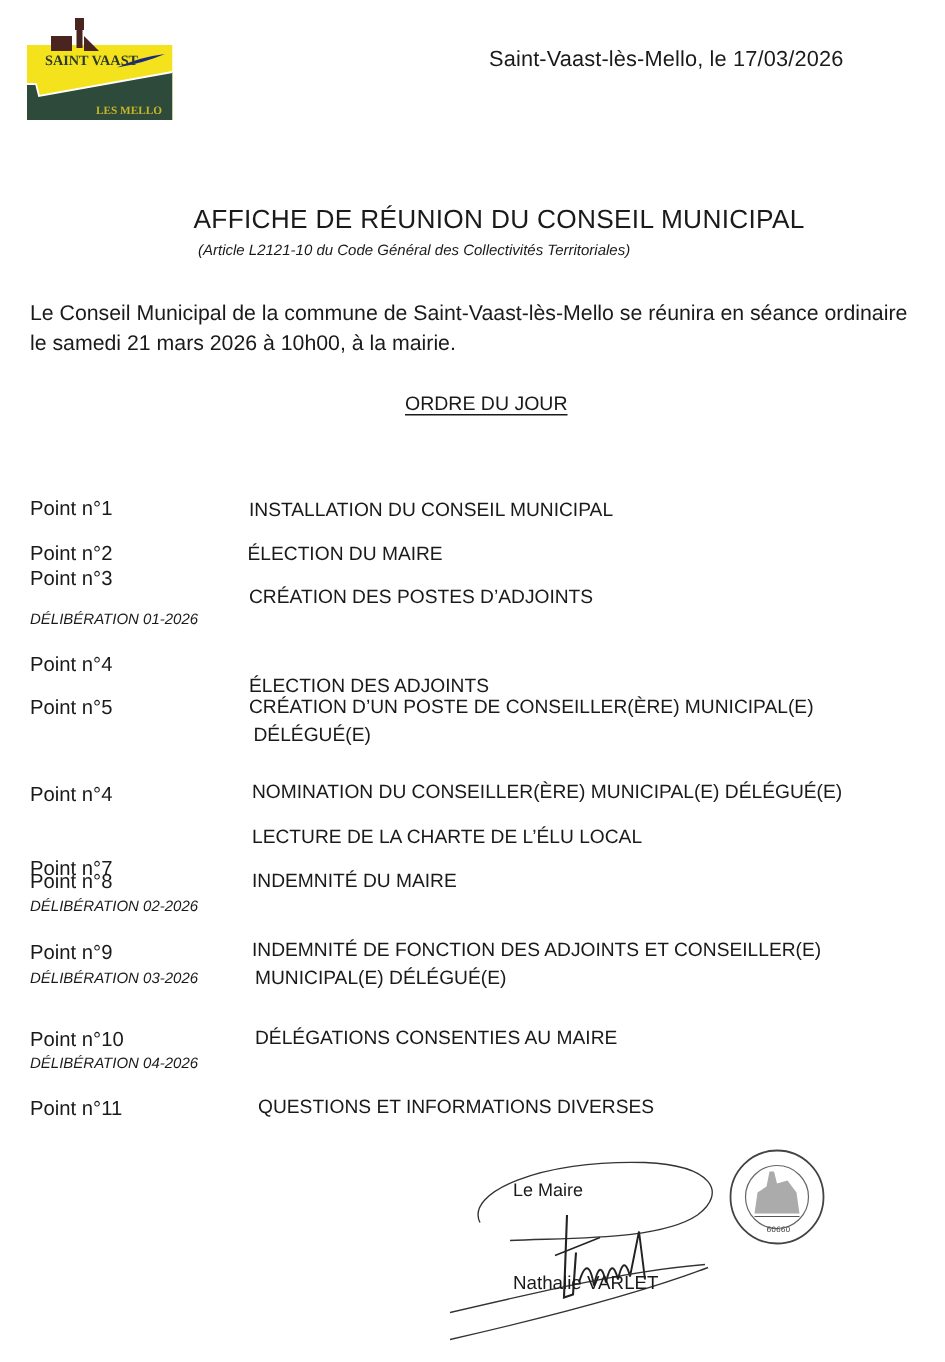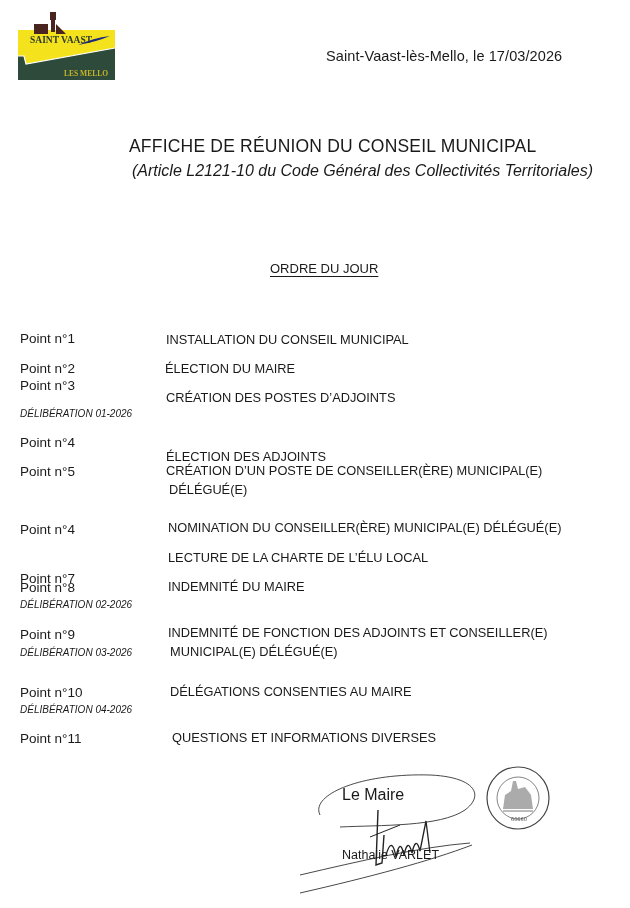--- a/index.html
+++ b/index.html
@@ -3,31 +3,31 @@
   <meta charset="utf-8">
   <style>
     html, body { margin: 0; padding: 0; background: #ffffff; }
     body {
       width: 630px; height: 908px; position: relative; overflow: hidden;
       font-family: "Liberation Sans", "DejaVu Sans", sans-serif;
       color: #1a1a1a;
     }
     .abs { position: absolute; }
     .logo { left: 18px; top: 12px; width: 105px; height: 68px; }
-    .date { left: 326px; top: 32px; font-size: 14.5px; letter-spacing: 0.1px; margin-top: 16px; }
+    .date { left: 326px; top: 32px; font-size: 14.5px; letter-spacing: 0.1px; }
     .title { left: 129px; top: 136px; font-size: 17.5px; letter-spacing: 0.2px; }
-    .subtitle { left: 132px; top: 162px; font-size: 16px; font-style: italic; }
+    .subtitle { left: 132px; top: 162px; font-size: 10px; font-style: italic; }
     .intro { left: 20px; top: 199px; width: 605px; font-size: 14.2px; line-height: 20px; }
     .intro .l1 { white-space: nowrap; }
     .intro .l2 { white-space: nowrap; }
     .agenda-heading { left: 270px; top: 261px; font-size: 13px; text-decoration: underline; text-underline-offset: 3px; }
     .pt-label { left: 20px; font-size: 13.5px; white-space: nowrap; }
     .pt-text { font-size: 12.8px; line-height: 18px; white-space: nowrap; }
     .delib { left: 20px; font-size: 10px; font-style: italic; white-space: nowrap; }
-    .sig-title { left: 342px; top: 786px; font-size: 16px; }
+    .sig-title { left: 342px; top: 786px; font-size: 12px; }
     .sig-name { left: 342px; top: 848px; font-size: 12.5px; }
     svg { display: block; }
   </style>
 </head>
 <body>
 
 <div class="abs logo">
   <svg width="97" height="68" viewBox="0 0 97 68">
     <rect x="0" y="18" width="97" height="50" fill="#f4e31c"></rect>
     <path d="M0 44 L6 44 L8 52 L97 36 L97 68 L0 68 Z" fill="#2e4a3a"></path>
@@ -41,20 +41,22 @@
     <text x="46" y="64" font-family="Liberation Serif, serif" font-size="7.5" font-weight="bold" fill="#c7b52a">LES MELLO</text>
   </svg>
 </div>
 
 <div class="abs date">Saint-Vaast-lès-Mello, le 17/03/2026</div>
 
 <div class="abs title">AFFICHE DE RÉUNION DU CONSEIL MUNICIPAL</div>
 <div class="abs subtitle">(Article L2121-10 du Code Général des Collectivités Territoriales)</div>
 
 <div class="abs intro">
+  <div class="l1">Le Conseil Municipal de la commune de Saint-Vaast-lès-Mello se réunira en séance ordinaire</div>
+  <div class="l2">le samedi 21 mars 2026 à 10h00, à la mairie.</div>
 </div>
 
 <div class="abs agenda-heading">ORDRE DU JOUR</div>
 
 <div>
 
   <div class="abs pt-label" style="top:331px">Point n°1</div>
   <div class="abs pt-text" style="left:166px;top:331px">INSTALLATION DU CONSEIL MUNICIPAL</div>
 
   <div class="abs pt-label" style="top:361px">Point n°2</div>

